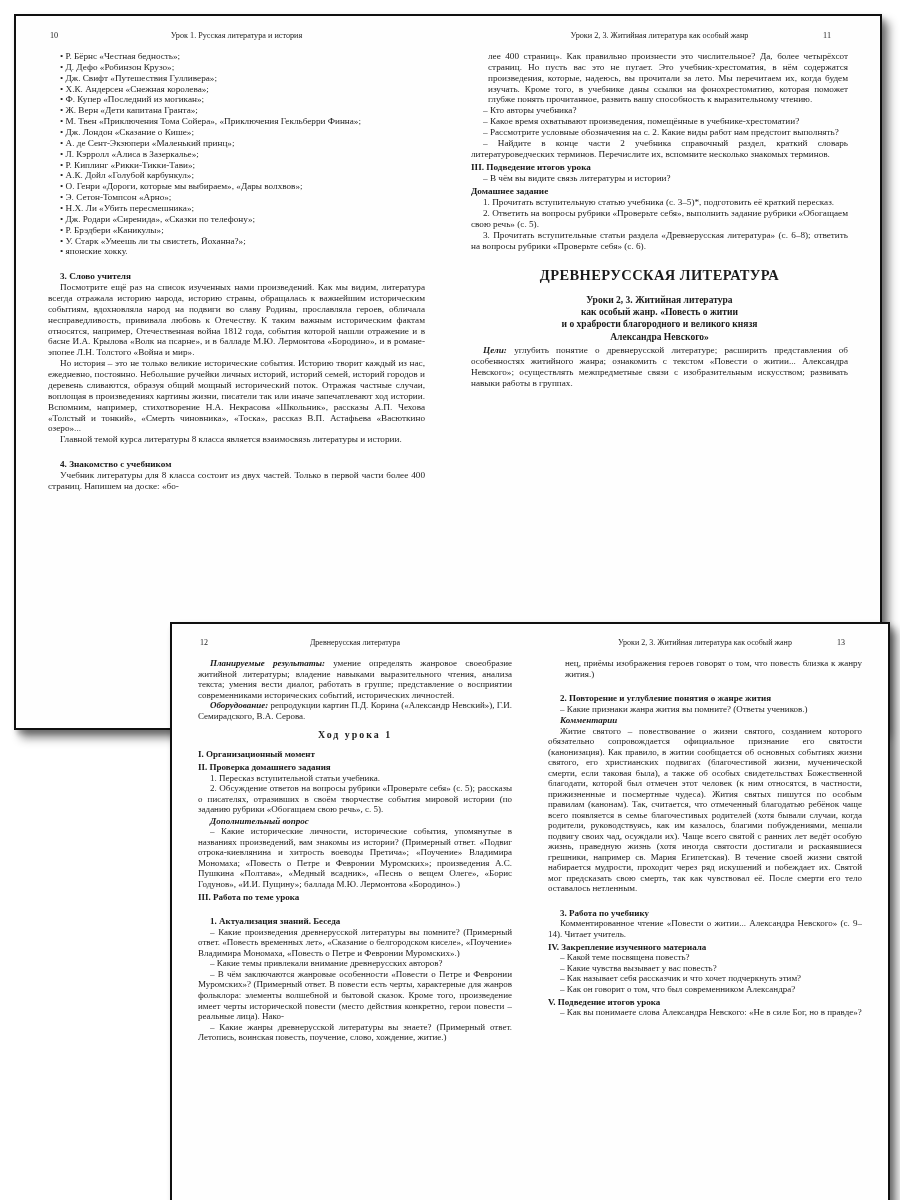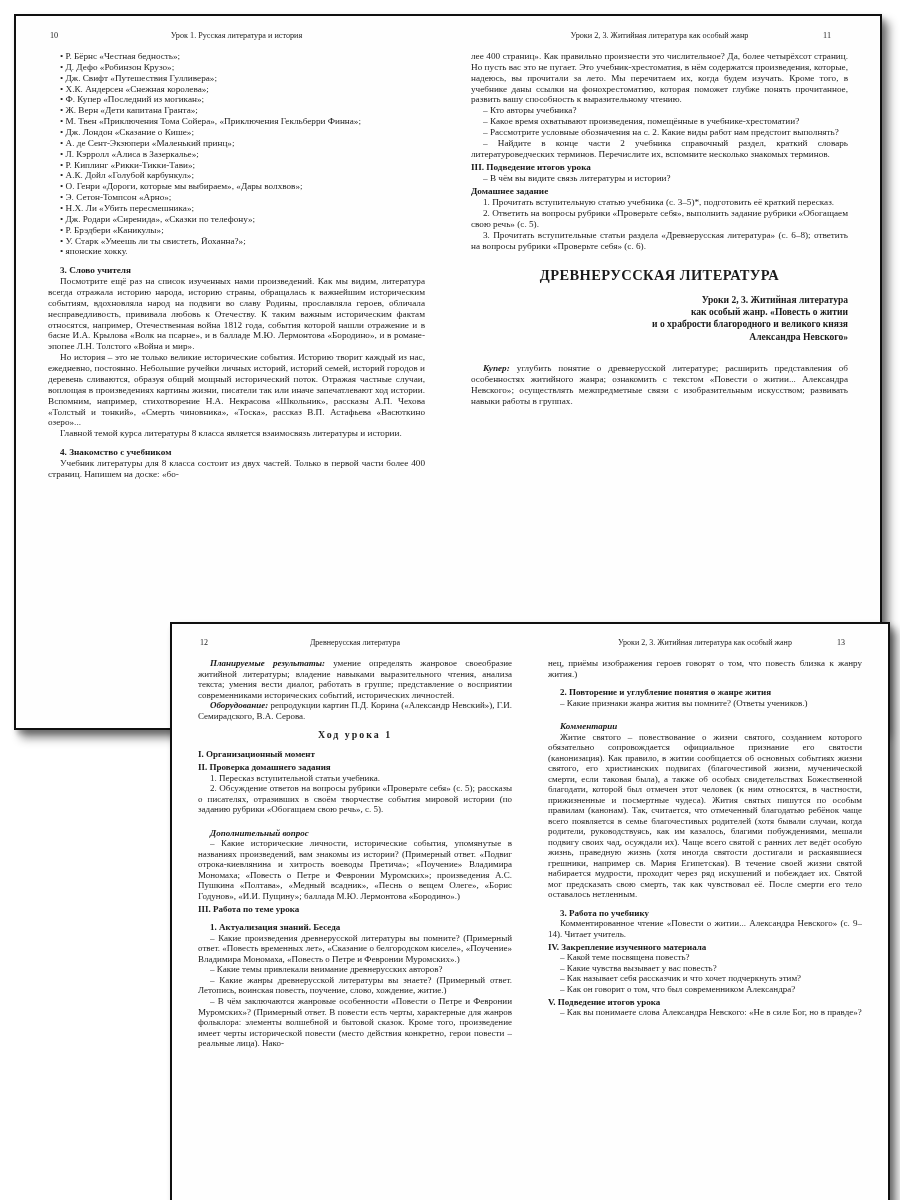--- a/index.html
+++ b/index.html
@@ -14,28 +14,28 @@
   .pg-header{position:relative;text-align:center;font-size:8.2px;color:#222;height:11px;margin-bottom:9px;flex:0 0 auto;}
   .spread-bottom .pg-header{font-size:8px;}
   .pg-num{position:absolute;top:0;}
   .page-left .pg-num{left:2px;}
   .page-right .pg-num{right:17px;}
   .pg-body{flex:1 1 auto;overflow:hidden;display:flex;flex-direction:column;
            font-size:9.2px;line-height:1.18;text-align:justify;}
   .spread-bottom .pg-body{font-size:9px;line-height:1.17;}
   .blk{flex:0 0 auto;}
   .blk.p,.blk.bullet,.blk.dash,.blk.num,.blk.h,.blk.it-h{text-indent:12px;}
-  .blk.pnf{text-indent:0;}
+  .blk.pnf{text-indent:0;margin-left:17px;}
   .blk.h,.blk.rh{font-weight:bold;}
   .blk.rh{margin-top:2.5px;text-indent:0;}
-  .blk.h{margin-top:8px;}
-  .blk.it-h{font-style:italic;font-weight:bold;margin-top:13px;}
+  .blk.h{margin-top:14px;}
+  .blk.it-h{font-style:italic;font-weight:bold;margin-top:1px;}
   .blk.center-h{text-align:center;font-weight:bold;font-size:1.1em;letter-spacing:2px;margin:8px 0 6px;text-indent:0;}
   .blk.big{text-align:center;font-weight:bold;font-size:14.5px;letter-spacing:0.4px;margin:16px 0 9px;text-indent:0;}
-  .blk.title{text-align:right;font-weight:bold;white-space:pre-line;font-size:1.04em;line-height:1.3;margin:0 0 20px;text-indent:0;}
+  .blk.title{text-align:center;font-weight:bold;white-space:pre-line;font-size:1.04em;line-height:1.3;margin:0 0 2px;text-indent:0;}
   .blk.footnote{margin-top:auto;font-size:0.82em;position:relative;padding-top:3px;text-indent:0;text-align:left;}
   .blk.footnote::before{content:"";position:absolute;left:0;top:0;width:62px;border-top:1px solid #333;}
   .lead{font-weight:bold;font-style:italic;}
 </style>
 </head>
 <body>
 
 <div class="spread spread-top">
   <div class="page page-left">
     <div class="pg-header">
@@ -85,21 +85,21 @@
         <div class="blk dash">–&nbsp;В чём вы видите связь литературы и истории?</div>
         <div class="blk rh">Домашнее задание</div>
         <div class="blk num">1. Прочитать вступительную статью учебника (с. 3–5)*, подготовить её краткий пересказ.</div>
         <div class="blk num">2. Ответить на вопросы рубрики «Проверьте себя», выполнить задание рубрики «Обогащаем свою речь» (с. 5).</div>
         <div class="blk num">3. Прочитать вступительные статьи раздела «Древнерусская литература» (с. 6–8); ответить на вопросы рубрики «Проверьте себя» (с. 6).</div>
         <div class="blk big">ДРЕВНЕРУССКАЯ ЛИТЕРАТУРА</div>
         <div class="blk title">Уроки 2, 3. Житийная литература
 как особый жанр. «Повесть о житии
 и о храбрости благородного и великого князя
 Александра Невского»</div>
-        <div class="blk p"><span class="lead">Купер: </span>углубить понятие о древнерусской литературе; расширить представления об особенностях житийного жанра; ознакомить с текстом «Повести о житии... Александра Невского»; осуществлять межпредметные связи с изобразительным искусством; развивать навыки работы в группах.</div>
+        <div class="blk p"><span class="lead">Цели: </span>углубить понятие о древнерусской литературе; расширить представления об особенностях житийного жанра; ознакомить с текстом «Повести о житии... Александра Невского»; осуществлять межпредметные связи с изобразительным искусством; развивать навыки работы в группах.</div>
         <div class="blk footnote">* Здесь и далее работа ведётся по первой части учебника.</div>
       </div>
   </div>
 </div>
 
 <div class="spread spread-bottom">
   <div class="page page-left">
     <div class="pg-header">
       <span class="pg-num">12</span>
       <span class="pg-title">Древнерусская литература</span>
@@ -111,22 +111,22 @@
         <div class="blk rh">I. Организационный момент</div>
         <div class="blk rh">II. Проверка домашнего задания</div>
         <div class="blk num">1. Пересказ вступительной статьи учебника.</div>
         <div class="blk num">2. Обсуждение ответов на вопросы рубрики «Проверьте себя» (с. 5); рассказы о писателях, отразивших в своём творчестве события мировой истории (по заданию рубрики «Обогащаем свою речь», с. 5).</div>
         <div class="blk it-h">Дополнительный вопрос</div>
         <div class="blk dash">–&nbsp;Какие исторические личности, исторические события, упомянутые в названиях произведений, вам знакомы из истории? (Примерный ответ. «Подвиг отрока-киевлянина и хитрость воеводы Претича»; «Поучение» Владимира Мономаха; «Повесть о Петре и Февронии Муромских»; произведения А.С. Пушкина «Полтава», «Медный всадник», «Песнь о вещем Олеге», «Борис Годунов», «И.И. Пущину»; баллада М.Ю. Лермонтова «Бородино».)</div>
         <div class="blk rh">III. Работа по теме урока</div>
         <div class="blk h">1. Актуализация знаний. Беседа</div>
         <div class="blk dash">–&nbsp;Какие произведения древнерусской литературы вы помните? (Примерный ответ. «Повесть временных лет», «Сказание о белгородском киселе», «Поучение» Владимира Мономаха, «Повесть о Петре и Февронии Муромских».)</div>
         <div class="blk dash">–&nbsp;Какие темы привлекали внимание древнерусских авторов?</div>
+        <div class="blk dash">–&nbsp;В чём заключаются жанровые особенности «Повести о Петре и Февронии Муромских»? (Примерный ответ. В повести есть черты, характерные для жанров фольклора: элементы волшебной и бытовой сказок. Кроме того, произведение имеет черты исторической повести (место действия конкретно, герои повести – реальные лица). Нако-</div>
         <div class="blk dash">–&nbsp;Какие жанры древнерусской литературы вы знаете? (Примерный ответ. Летопись, воинская повесть, поучение, слово, хождение, житие.)</div>
-        <div class="blk dash">–&nbsp;В чём заключаются жанровые особенности «Повести о Петре и Февронии Муромских»? (Примерный ответ. В повести есть черты, характерные для жанров фольклора: элементы волшебной и бытовой сказок. Кроме того, произведение имеет черты исторической повести (место действия конкретно, герои повести – реальные лица). Нако-</div>
       </div>
   </div>
   <div class="page page-right">
     <div class="pg-header">
       <span class="pg-title">Уроки 2, 3. Житийная литература как особый жанр</span>
       <span class="pg-num">13</span>
     </div>
     <div class="pg-body">
         <div class="blk pnf">нец, приёмы изображения героев говорят о том, что повесть близка к жанру жития.)</div>
         <div class="blk h">2. Повторение и углубление понятия о жанре жития</div>

